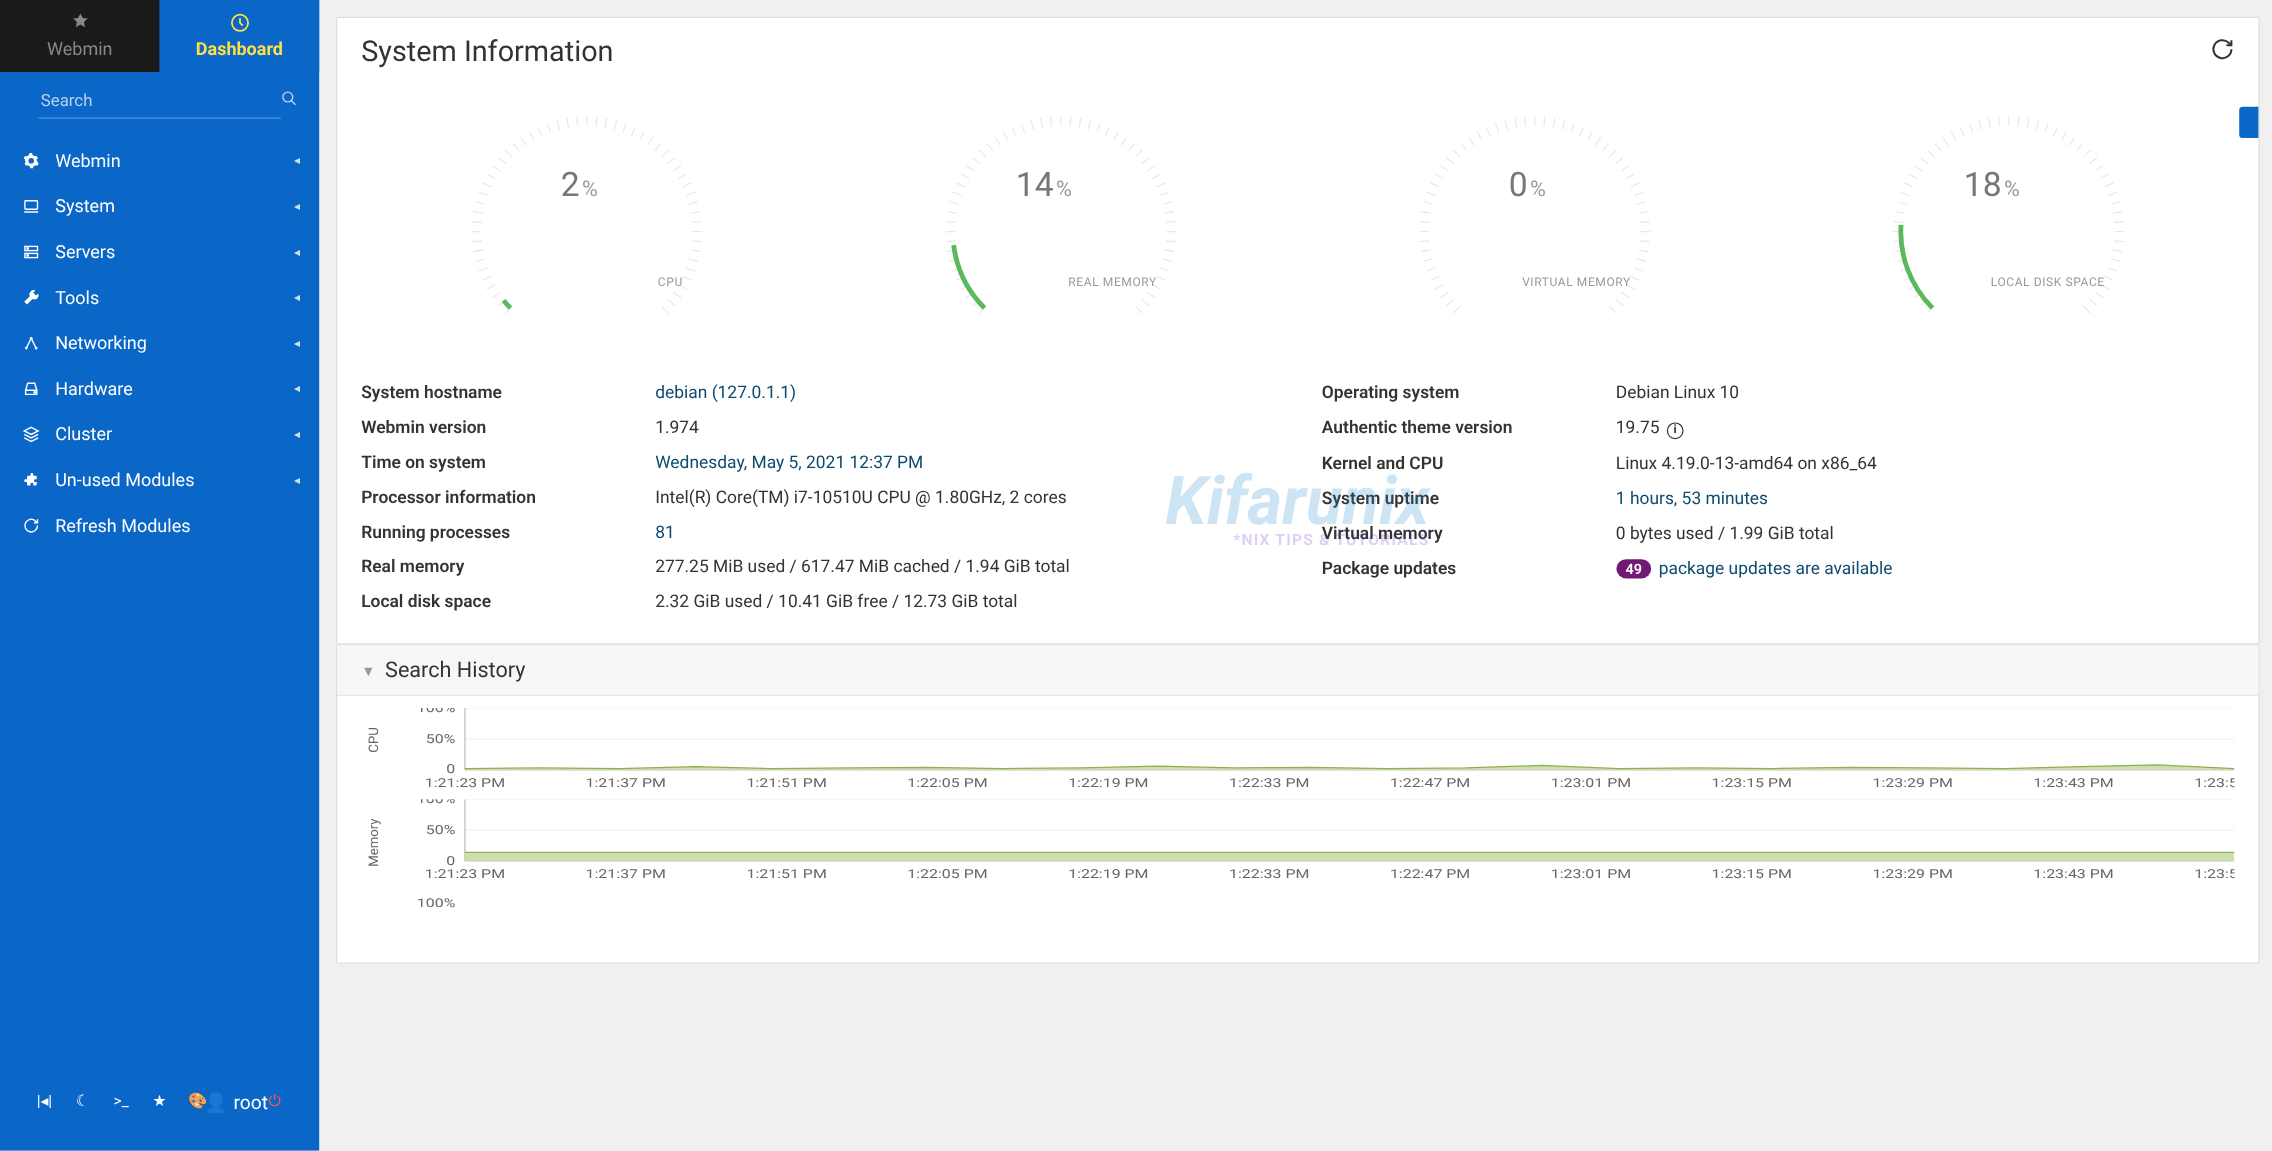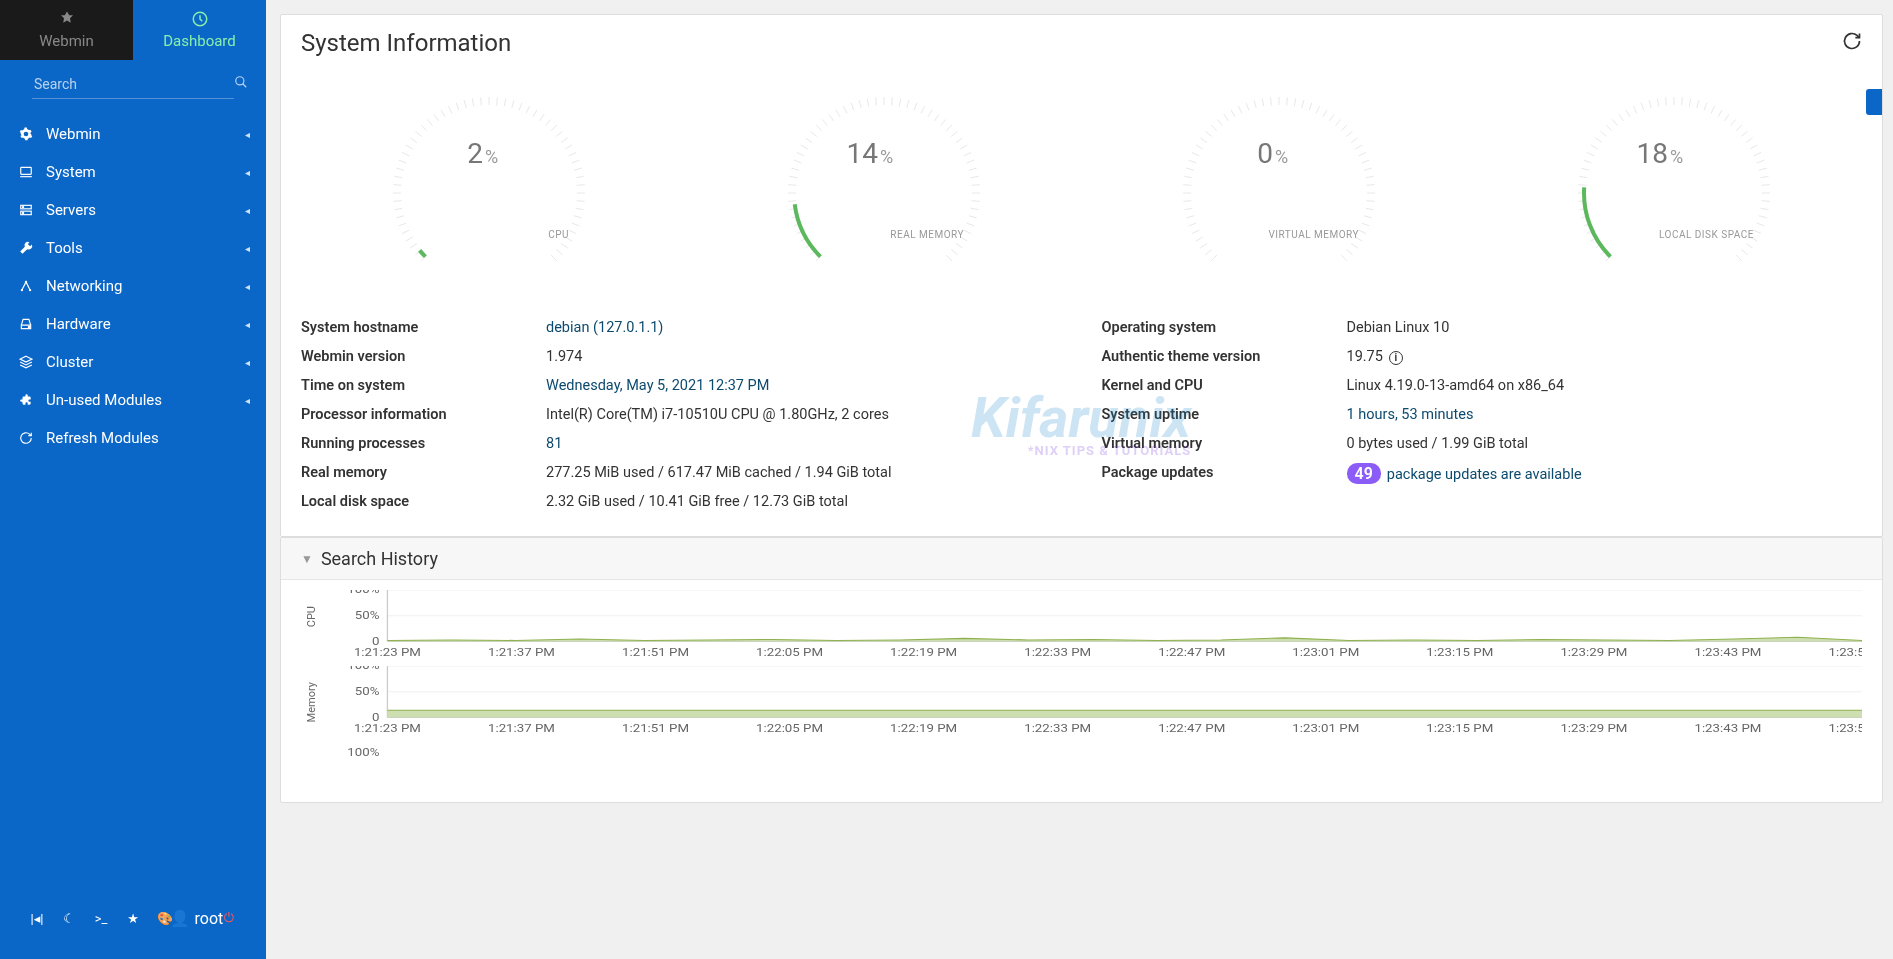--- a/index.html
+++ b/index.html
@@ -1,21 +1,21 @@
 <!DOCTYPE html>
 <html><head>
 <meta charset="utf-8">
 <style>
 * { margin: 0; padding: 0; box-sizing: border-box; font-family: -apple-system, BlinkMacSystemFont, "Segoe UI", Roboto, Arial, sans-serif; }
 body { background: #f0f0f0; width: 1893px; height: 959px; overflow: hidden; display: flex; }
 .sidebar { width: 266px; background: #0a66c7; height: 100%; display: flex; flex-direction: column; color: #fff; }
 .tabs { display: flex; height: 60px; }
 .tab { flex: 1; display: flex; flex-direction: column; align-items: center; justify-content: center; cursor: pointer; font-size: 15px; gap: 4px; }
 .tab-webmin { background: #1a1a1a; color: #888; }
-.tab-dashboard { background: #0a66c7; color: #86efac; font-weight: 400; align-items: center; }
+.tab-dashboard { background: #0a66c7; color: #fde047; font-weight: 700; align-items: center; }
 .tab svg { width: 18px; height: 18px; }
 .search-wrap { padding: 10px 32px; position: relative; }
 .search-input { width: 100%; background: transparent; border: none; border-bottom: 1px solid rgba(255,255,255,0.3); color: #fff; padding: 6px 24px 6px 2px; font-size: 14px; outline: none; }
 .search-input::placeholder { color: rgba(255,255,255,0.7); }
 .search-icon { position: absolute; right: 18px; top: 14px; color: rgba(255,255,255,0.7); }
 .nav { padding-top: 6px; }
 .nav-item { display: flex; align-items: center; padding: 10px 16px; cursor: pointer; font-size: 15px; color: #fff; }
 .nav-item .nav-icon { width: 20px; display: inline-flex; justify-content: center; margin-right: 10px; }
 .nav-item .nav-label { flex: 1; }
 .nav-item .caret { font-size: 10px; color: rgba(255,255,255,0.8); }
@@ -34,21 +34,21 @@
 .gauge-value { font-size: 28px; fill: #777; }
 .gauge-pct { font-size: 18px; fill: #999; }
 .gauge-label { font-size: 10px; fill: #999; letter-spacing: 0.5px; }
 .gauge-ticks { stroke: #e8e8e8; stroke-width: 1; }
 .gauge-arc { fill: none; stroke: #5cb85c; stroke-width: 4; }
 .info-grid { display: grid; grid-template-columns: 1fr 1fr; gap: 0 40px; padding: 0 20px 20px; }
 .info-row { display: flex; padding: 6px 0; font-size: 14.5px; }
 .info-label { width: 245px; font-weight: 600; color: #333; }
 .info-value { flex: 1; color: #333; }
 .info-value a, .link { color: #0c4a6e; text-decoration: none; }
-.info-badge { background: #8b5cf6; color: #fff; border-radius: 10px; padding: 1px 8px; font-size: 16px; font-weight: 600; margin-right: 6px; }
+.info-badge { background: #701a75; color: #fff; border-radius: 10px; padding: 1px 8px; font-size: 12px; font-weight: 600; margin-right: 6px; }
 .section-header { background: #f7f7f7; border-bottom: 1px solid #e5e5e5; padding: 10px 20px; font-size: 18px; color: #333; display: flex; align-items: center; gap: 8px; }
 .section-header .tri { color: #999; font-size: 12px; }
 .charts { padding: 10px 20px 20px; }
 .chart-row { display: flex; align-items: flex-start; margin-bottom: 6px; }
 .chart-ylabel { writing-mode: vertical-rl; transform: rotate(180deg); font-size: 11px; color: #666; padding: 16px 4px; text-align: center; width: 20px; }
 .chart-area { flex: 1; }
 .chart-svg { width: 100%; height: 70px; display: block; }
 .yaxis text { font-size: 10px; fill: #666; }
 .xaxis text { font-size: 10px; fill: #666; }
 .border line { stroke: #ccc; stroke-width: 1; }

